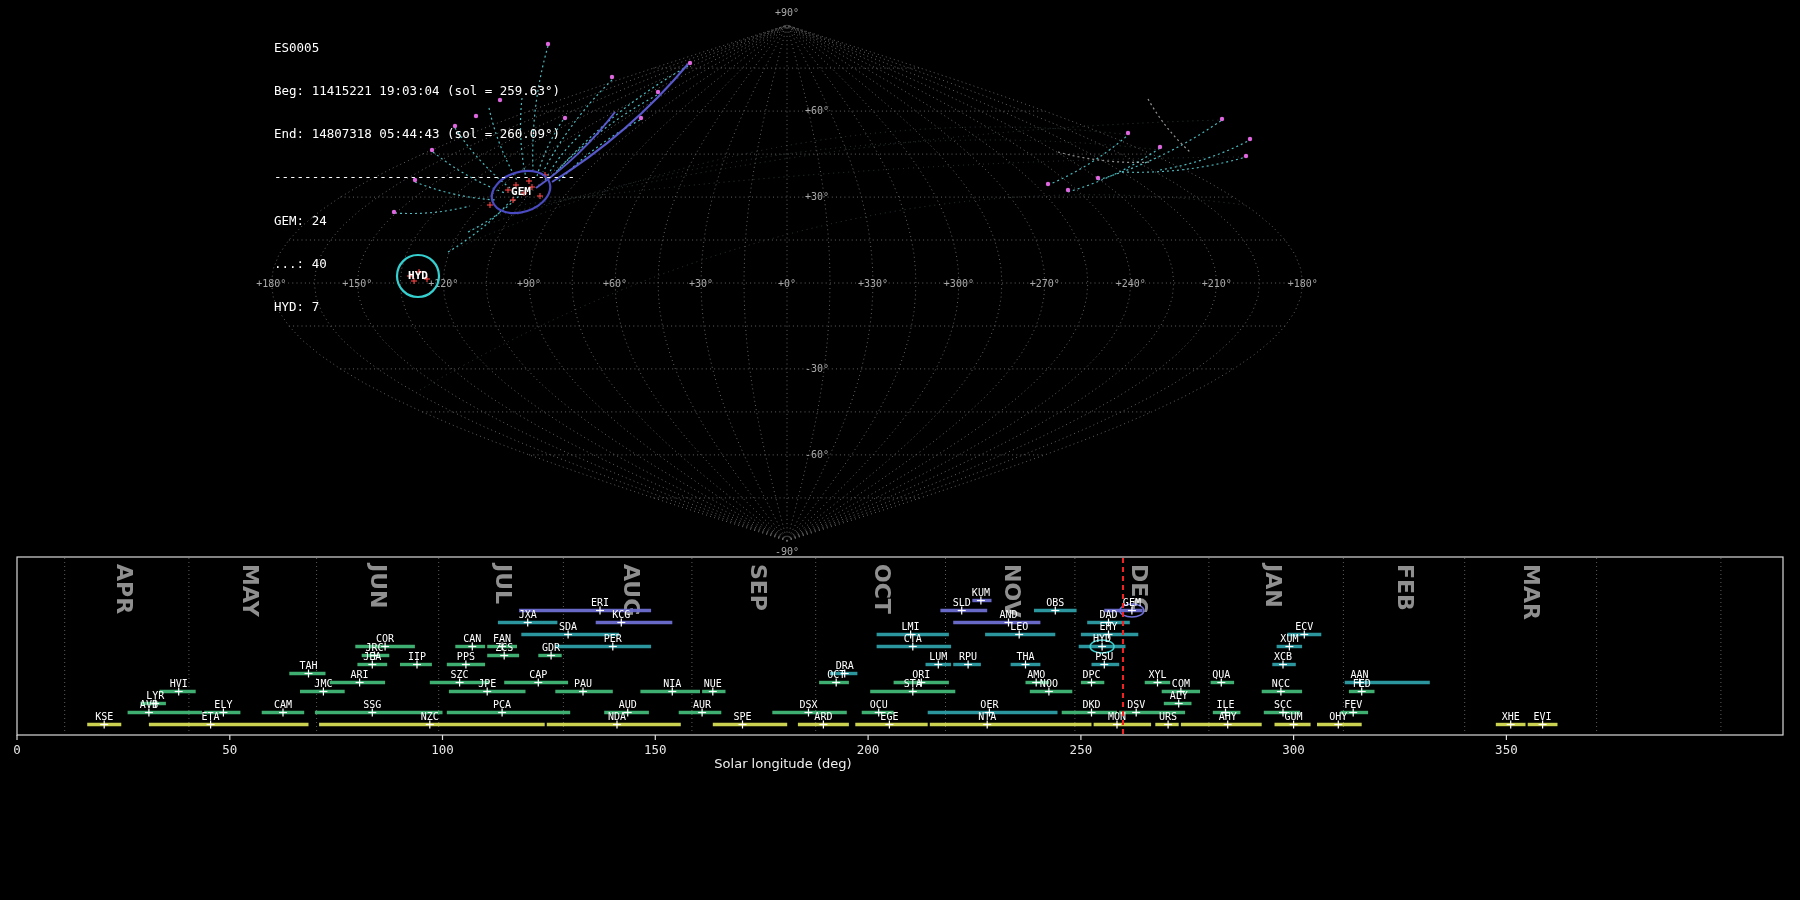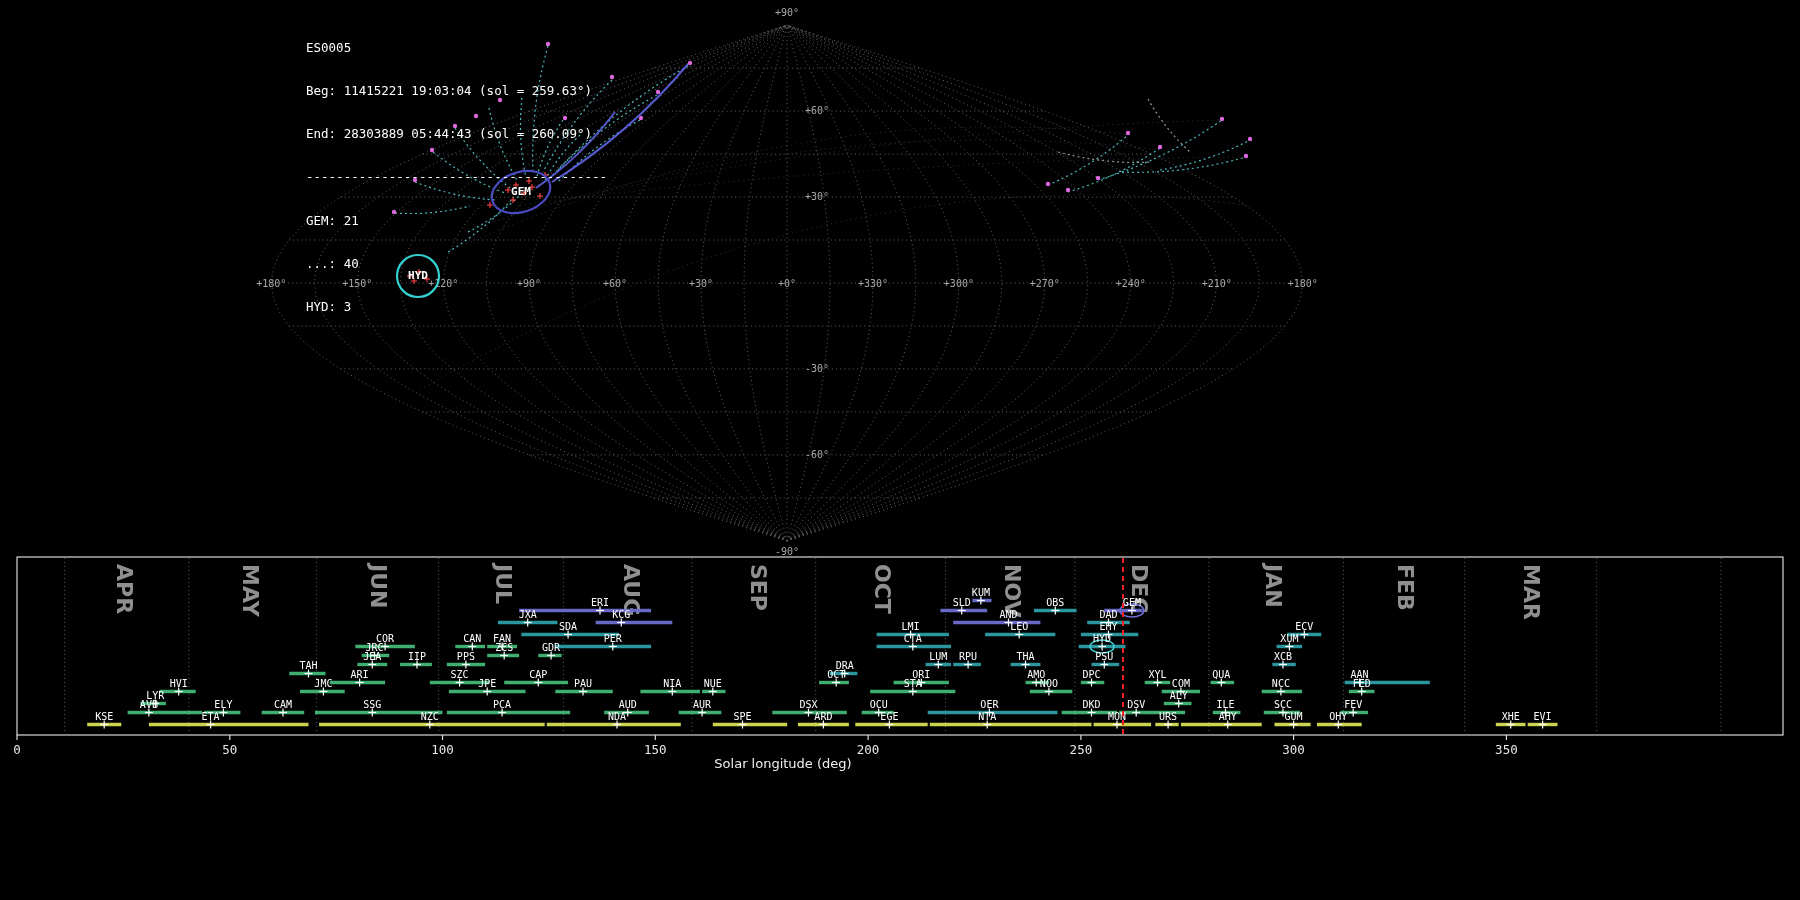--- a/index.html
+++ b/index.html
@@ -1,20 +1,20 @@
 <!DOCTYPE html>
 <html><head>
 <meta charset="utf-8">
 <style>
   html,body{margin:0;padding:0;background:#000;}
   .canvas{position:relative;width:1800px;height:900px;background:#000;overflow:hidden;
           font-family:"DejaVu Sans Mono",monospace;}
   #plot-svg{position:absolute;left:0;top:0;z-index:1;}
   .info{position:absolute;left:274px;top:12px;color:#fff;font-size:12.5px;line-height:14.4px;
-        white-space:pre;z-index:2;margin-left:32px;}
+        white-space:pre;z-index:2;}
 </style>
 </head>
 <body>
 
 <div class="canvas">
   <svg id="plot-svg" width="1800" height="900">
       <g>
         <g stroke="#3a4a4a" stroke-width="1" stroke-dasharray="1,4" fill="none" opacity="0.8">
           <path d="M448,252 Q800,95 1130,135"></path>
           <path d="M470,230 Q820,110 1160,150"></path>
@@ -564,19 +564,19 @@
           <text x="1293.6" y="754" fill="#e8e8e8" font-size="12.5" text-anchor="middle">300</text>
           <line x1="1506.4" y1="735" x2="1506.4" y2="740" stroke="#ddd" stroke-width="1.2"></line>
           <text x="1506.4" y="754" fill="#e8e8e8" font-size="12.5" text-anchor="middle">350</text>
           <text x="783.0" y="768" fill="#efefef" font-size="13" text-anchor="middle" font-family="&quot;DejaVu Sans&quot;, sans-serif">Solar longitude (deg)</text>
         </g>
       </g>
     </svg>
   <div class="info">
     <div>ES0005</div>
     <div>Beg: 11415221 19:03:04 (sol = 259.63°)</div>
-    <div>End: 28303889 05:44:43 (sol = 260.09°)</div>
+    <div>End: 14807318 05:44:43 (sol = 260.09°)</div>
     <div>----------------------------------------</div>
-    <div>GEM: 21</div>
+    <div>GEM: 24</div>
     <div>...: 40</div>
-    <div>HYD: 3</div>
+    <div>HYD: 7</div>
   </div>
 </div>
 
 </body></html>

